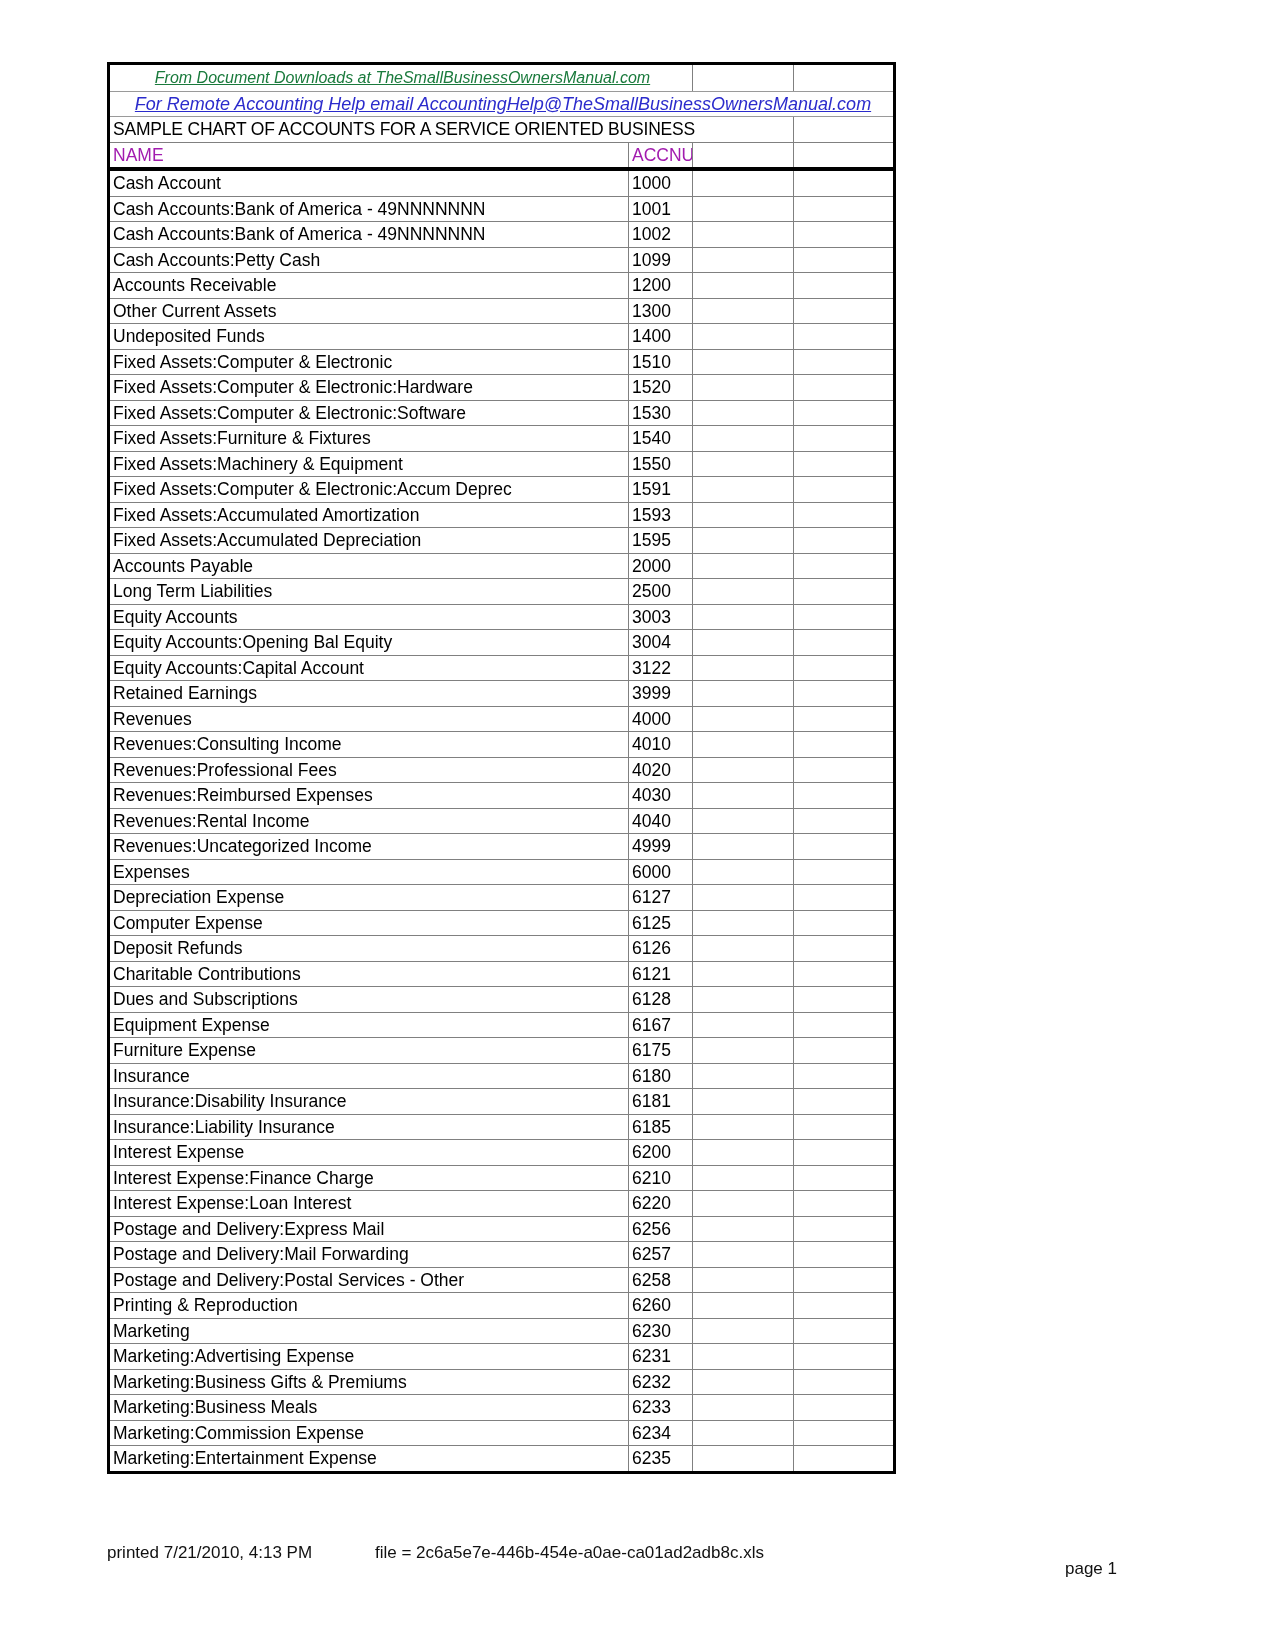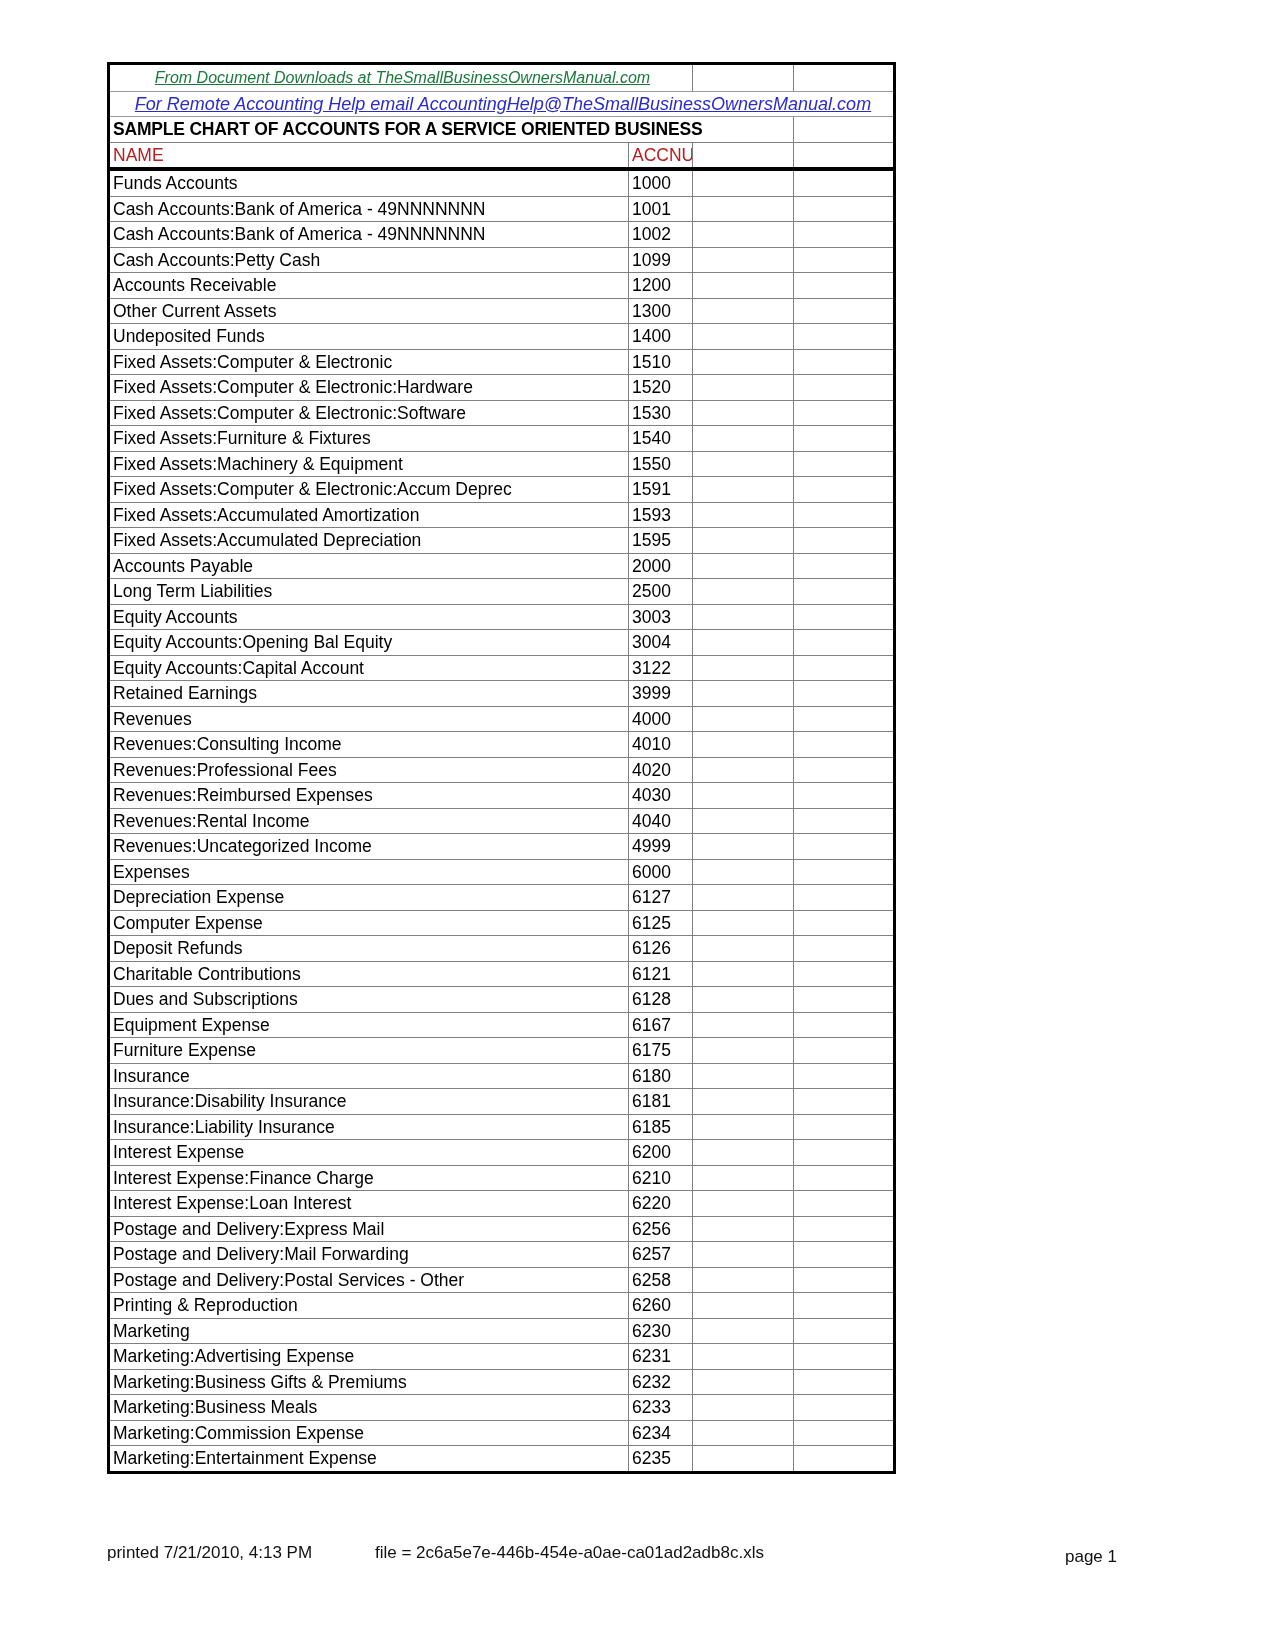--- a/index.html
+++ b/index.html
@@ -63,28 +63,28 @@
     color: #2b2bcc;
     font-style: italic;
     text-decoration: underline;
     font-size: 18px;
   }
   td.link-green-cell { text-align: center; }
   td.link-blue-cell  { text-align: center; }
 
   
   td.title-cell {
-    font-weight: bold;
+    font-weight: normal;
     font-size: 17.5px;
     letter-spacing: -0.2px;
   }
 
   
   td.hdr {
-    color: #b91c1c;
+    color: #a21caf;
     font-size: 18px;
   }
   tr.hdrrow td { border-bottom: 4px solid #000000; }
 
   td.acc {
     text-align: left;
     padding-right: 4px;
     padding-left: 0;
   }
   td.blank { }
@@ -93,21 +93,21 @@
   #footer {
     position: absolute;
     left: 107px;
     top: 1543px;
     width: 1010px;
     font-size: 17px;
     color: #111111;
   }
   #footer .f-left  { position: absolute; left: 0;    top: 0; white-space: nowrap; }
   #footer .f-mid   { position: absolute; left: 268px; top: 0; white-space: nowrap; }
-  #footer .f-right { position: absolute; right: 0;   top: 4px; white-space: nowrap; margin-left: 16px; }
+  #footer .f-right { position: absolute; right: 0;   top: 16px; white-space: nowrap; margin-left: 16px; }
 </style>
 </head>
 <body>
 
 <div id="sheet">
   <table class="coa">
     <colgroup>
       <col class="c-name">
       <col class="c-acc">
       <col class="c-e1">
@@ -130,21 +130,21 @@
         <td colspan="3" class="title-cell">SAMPLE CHART OF ACCOUNTS FOR A SERVICE ORIENTED BUSINESS</td>
         <td class="blank"></td>
       </tr>
       <tr class="hdrrow">
         <td class="hdr">NAME</td>
         <td class="hdr">ACCNUM</td>
         <td class="hdr blank"></td>
         <td class="hdr blank"></td>
       </tr>
     <tr>
-          <td>Funds Accounts</td>
+          <td>Cash Account</td>
           <td class="acc">1000</td>
           <td class="blank"></td>
           <td class="blank"></td>
         </tr>
         <tr>
           <td>Cash Accounts:Bank of America - 49NNNNNNN</td>
           <td class="acc">1001</td>
           <td class="blank"></td>
           <td class="blank"></td>
         </tr>

